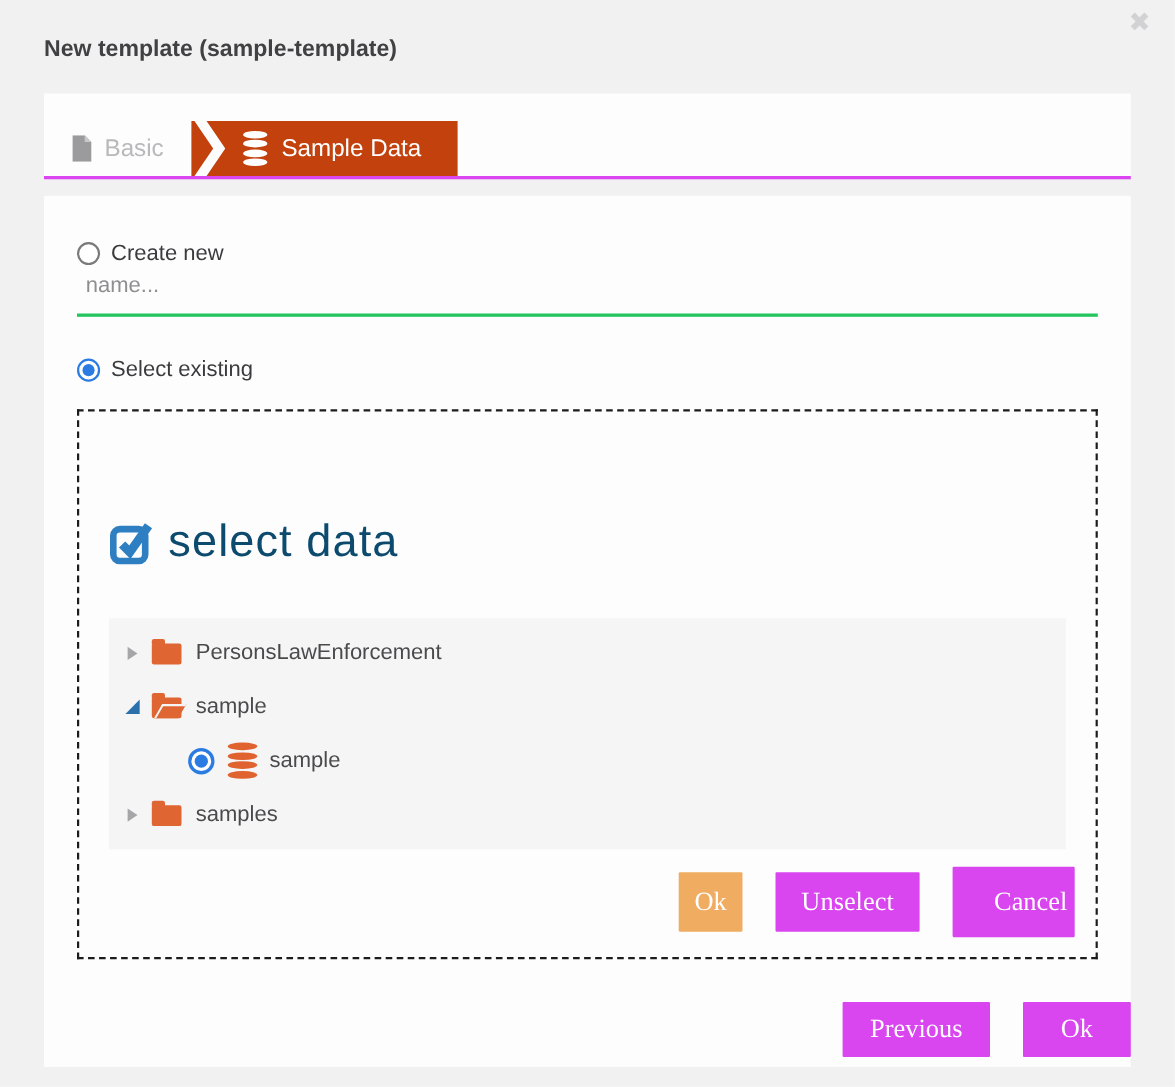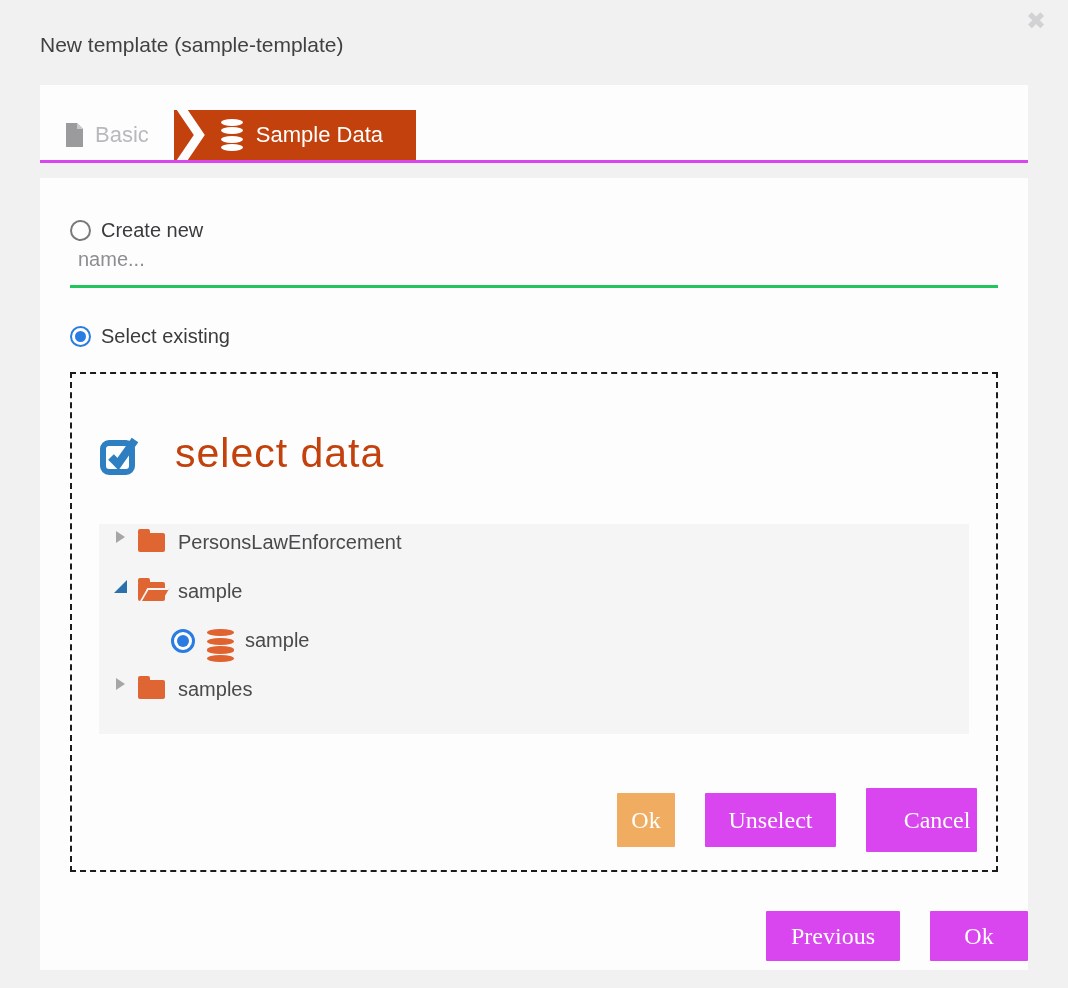--- a/index.html
+++ b/index.html
@@ -12,21 +12,21 @@
   }
 
   
   .close-x {
     position: absolute; top: 9px; right: 22px;
     color: #d2d2d4; font-size: 24px; font-weight: bold;
     cursor: pointer; line-height: 1;
   }
   .dialog-title {
     position: absolute; left: 40px; top: 33px;
-    font-size: 21px; color: #414143; font-weight: 400;
+    font-size: 21px; color: #414143; font-weight: 700;
   }
 
   
   .tabs-panel {
     position: absolute; left: 40px; top: 85px; width: 988px; height: 78px;
     background: #fdfdfe;
     border-bottom: 3px solid #d946ef;
   }
   .tabs-row {
     position: absolute; left: 0; bottom: 0; height: 50px;
@@ -88,31 +88,31 @@
   .row-existing { margin-top: 37px; }
 
   
   .select-box {
     margin-top: 24px; height: 500px;
     border: 2px dashed #1c1c1e;
     position: relative;
     padding: 0 27px;
   }
   .select-header {
-    margin-top: 56px; display: flex; align-items: center; gap: 32px;
-    color: #c2410c;
+    margin-top: 94px; display: flex; align-items: center; gap: 10px;
+    color: #0c4a6e;
   }
   .select-header .hd-text { font-size: 41px; font-weight: 300; letter-spacing: 1px; }
   .icon-checksquare { width: 44px; height: 44px; flex: 0 0 auto; }
 
   .tree-panel {
     margin-top: 47px; background: #f5f5f6; padding: 7px 0;
   }
   .tree-row {
-    height: 49px; display: flex; align-items: flex-start; padding-left: 14px;
+    height: 49px; display: flex; align-items: center; padding-left: 14px;
     cursor: pointer;
   }
   .tree-row.child { padding-left: 72px; }
   .tree-label { font-size: 20px; color: #4a4a4c; margin-left: 13px; }
 
   .caret-box { width: 15px; display: flex; justify-content: center; flex: 0 0 auto; }
   .caret-collapsed {
     width: 0; height: 0;
     border-left: 9px solid #a6a6a8;
     border-top: 6px solid transparent;

